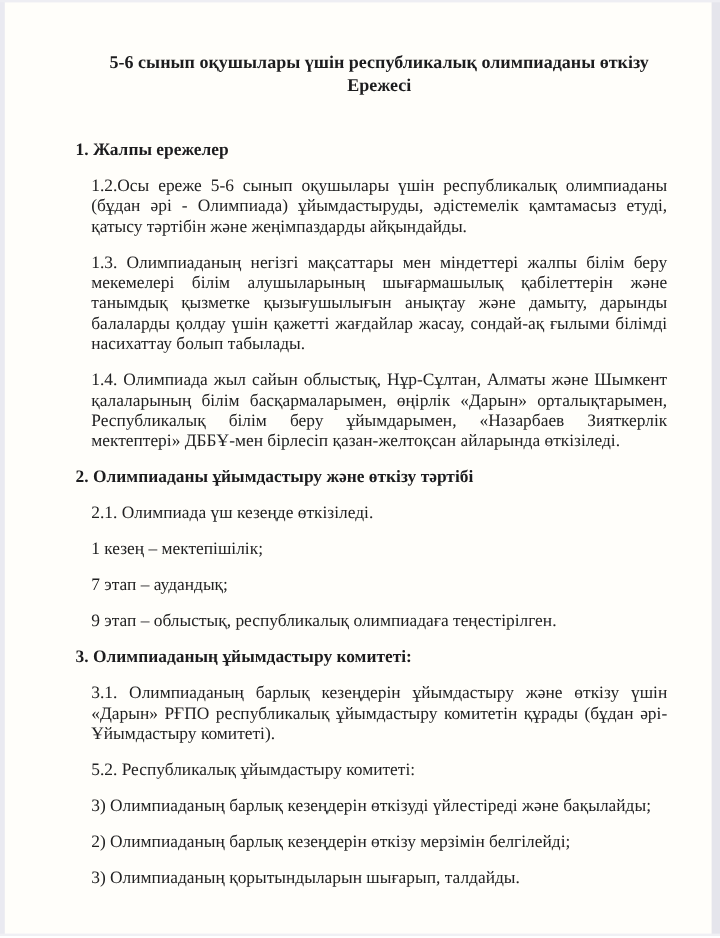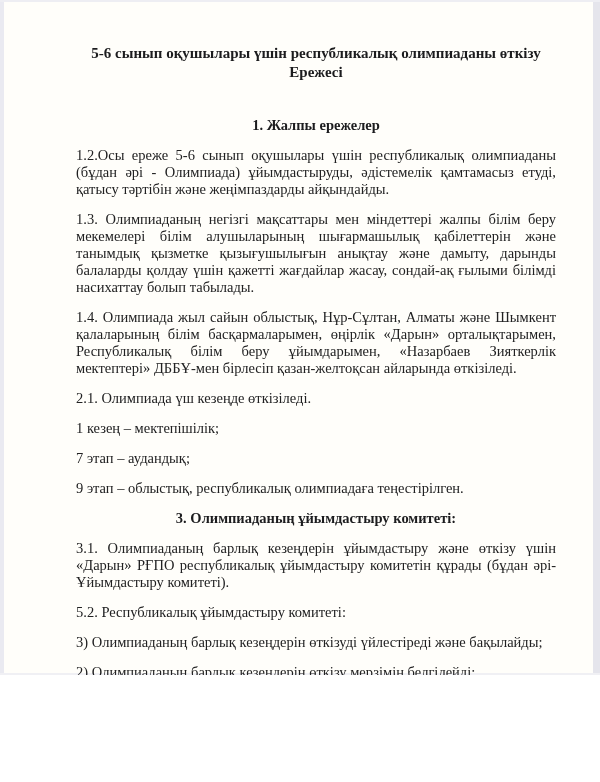--- a/index.html
+++ b/index.html
@@ -9,21 +9,21 @@
   body {
     width: 600px;
     height: 782px;
     background: #ffffff;
     font-family: "Liberation Serif", "DejaVu Serif", serif;
     overflow: hidden;
   }
   .photo {
     position: relative;
     width: 600px;
-    height: 675px;
+    height: 780px;
     background: #fffefa;
     overflow: hidden;
   }
   
   .edge {
     position: absolute;
     background: #e9e9f0;
   }
   .edge-left   { left: 0; top: 0; bottom: 0; width: 4px; background: #eaeaf1; }
   .edge-right  { right: 0; top: 0; bottom: 0; width: 7px; background: #e5e5ec; }
@@ -48,21 +48,21 @@
     color: #1c1c1e;
   }
   .title .t-line { display: block; }
   section { margin: 0; }
   .sec-gap { margin-top: 13px; }
   h2.sec-heading {
     font-size: 14.5px;
     font-weight: bold;
     line-height: 17px;
     margin: 0;
-    text-align: center;
+    text-align: left;
     color: #1c1c1e;
   }
   p.para {
     margin: 13px;
     text-align: justify;
   }
 </style>
 </head>
 <body>
 
@@ -80,20 +80,21 @@
     </h1>
 
     <section>
       <h2 class="sec-heading">1. Жалпы ережелер</h2>
       <p class="para">1.2.Осы ереже 5-6 сынып оқушылары үшін республикалық олимпиаданы (бұдан әрі - Олимпиада) ұйымдастыруды, әдістемелік қамтамасыз етуді, қатысу тәртібін және жеңімпаздарды айқындайды.</p>
       <p class="para">1.3. Олимпиаданың негізгі мақсаттары мен міндеттері жалпы білім беру мекемелері білім алушыларының шығармашылық қабілеттерін және танымдық қызметке қызығушылығын анықтау және дамыту, дарынды балаларды қолдау үшін қажетті жағдайлар жасау, сондай-ақ ғылыми білімді насихаттау болып табылады.</p>
       <p class="para">1.4. Олимпиада жыл сайын облыстық, Нұр-Сұлтан, Алматы және Шымкент қалаларының білім басқармаларымен, өңірлік «Дарын» орталықтарымен, Республикалық білім беру ұйымдарымен, «Назарбаев Зияткерлік мектептері» ДББҰ-мен бірлесіп қазан-желтоқсан айларында өткізіледі.</p>
     </section>
 
     <section class="sec-gap">
+      <h2 class="sec-heading">2. Олимпиаданы ұйымдастыру және өткізу тәртібі</h2>
       <p class="para">2.1. Олимпиада үш кезеңде өткізіледі.</p>
       <p class="para">1 кезең – мектепішілік;</p>
       <p class="para">7 этап – аудандық;</p>
       <p class="para">9 этап – облыстық, республикалық олимпиадаға теңестірілген.</p>
     </section>
 
     <section class="sec-gap">
       <h2 class="sec-heading">3. Олимпиаданың ұйымдастыру комитеті:</h2>
       <p class="para">3.1. Олимпиаданың барлық кезеңдерін ұйымдастыру және өткізу үшін «Дарын» РҒПО республикалық ұйымдастыру комитетін құрады (бұдан әрі-Ұйымдастыру комитеті).</p>
       <p class="para">5.2. Республикалық ұйымдастыру комитеті:</p>

